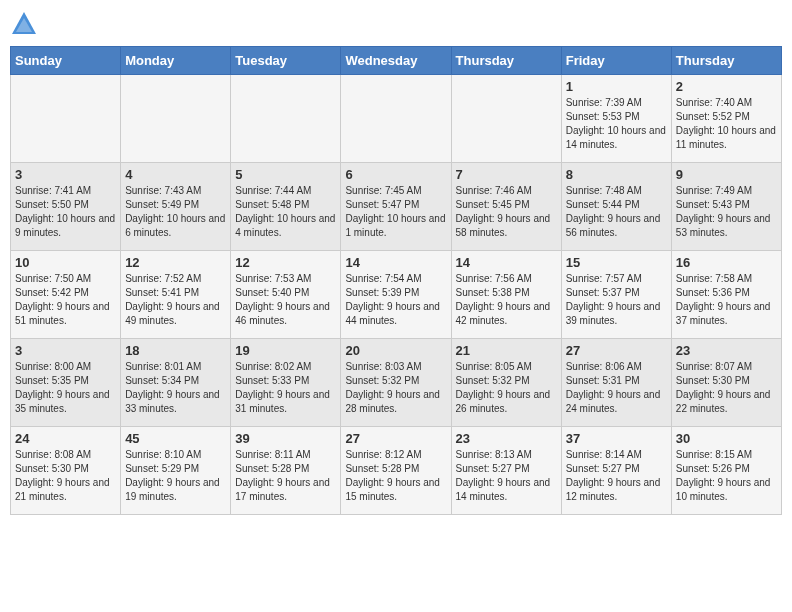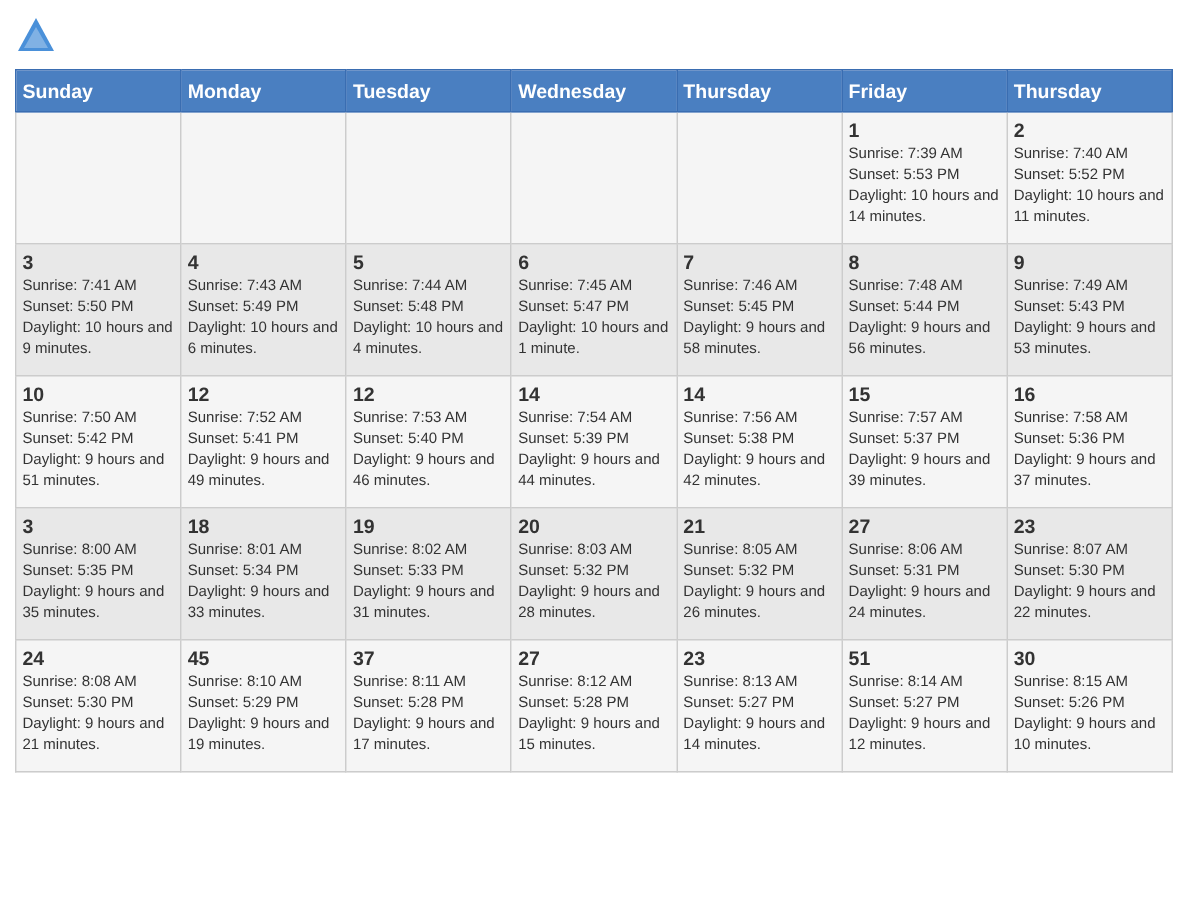--- a/index.html
+++ b/index.html
@@ -218,33 +218,33 @@
       <tr>
         <td>
           <span class="day-number">24</span>
           <div class="day-info">Sunrise: 8:08 AM<br>Sunset: 5:30 PM<br>Daylight: 9 hours and 21 minutes.</div>
         </td>
         <td>
           <span class="day-number">45</span>
           <div class="day-info">Sunrise: 8:10 AM<br>Sunset: 5:29 PM<br>Daylight: 9 hours and 19 minutes.</div>
         </td>
         <td>
-          <span class="day-number">37</span>
+          <span class="day-number">39</span>
           <div class="day-info">Sunrise: 8:11 AM<br>Sunset: 5:28 PM<br>Daylight: 9 hours and 17 minutes.</div>
         </td>
         <td>
           <span class="day-number">27</span>
           <div class="day-info">Sunrise: 8:12 AM<br>Sunset: 5:28 PM<br>Daylight: 9 hours and 15 minutes.</div>
         </td>
         <td>
           <span class="day-number">23</span>
           <div class="day-info">Sunrise: 8:13 AM<br>Sunset: 5:27 PM<br>Daylight: 9 hours and 14 minutes.</div>
         </td>
         <td>
-          <span class="day-number">51</span>
+          <span class="day-number">37</span>
           <div class="day-info">Sunrise: 8:14 AM<br>Sunset: 5:27 PM<br>Daylight: 9 hours and 12 minutes.</div>
         </td>
         <td>
           <span class="day-number">30</span>
           <div class="day-info">Sunrise: 8:15 AM<br>Sunset: 5:26 PM<br>Daylight: 9 hours and 10 minutes.</div>
         </td>
       </tr>
     </tbody>
 </table>
 

